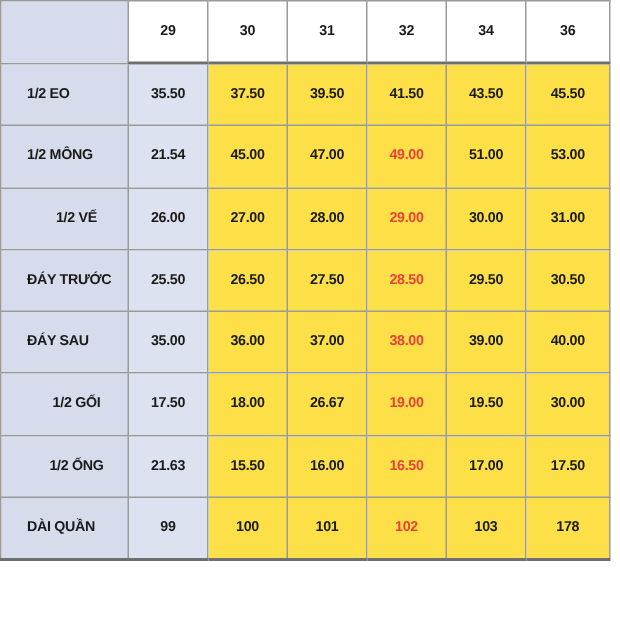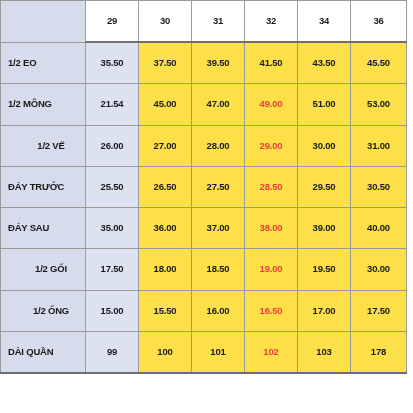--- a/index.html
+++ b/index.html
@@ -69,21 +69,21 @@
 
   
   tr.data-row td { height: 40.3px; }
 
   td.row-label {
     background: #d6dcec;
     font-size: 9.3px;
     border-left: 1px solid #b9c2da;
     border-right: 1px solid #8e9ab8;
   }
-  td.row-label.align-left  { text-align: left;   padding-left: 7px; }
+  td.row-label.align-left  { text-align: left;   padding-left: 17px; }
   td.row-label.align-center{ text-align: center; padding-left: 16px; }
 
   td.cell-first {
     background: #dde2f0;
     font-size: 10px;
     font-weight: bold;
   }
 
   td.cell-normal {
     background: #fde047;
@@ -167,28 +167,28 @@
           <td class="cell-normal">36.00</td>
           <td class="cell-normal">37.00</td>
           <td class="cell-normal highlight">38.00</td>
           <td class="cell-normal">39.00</td>
           <td class="cell-normal">40.00</td>
         </tr>
         <tr class="data-row">
           <td class="row-label align-center">1/2 GỐI</td>
           <td class="cell-first">17.50</td>
           <td class="cell-normal">18.00</td>
-          <td class="cell-normal">18.50</td>
+          <td class="cell-normal">26.67</td>
           <td class="cell-normal highlight">19.00</td>
           <td class="cell-normal">19.50</td>
           <td class="cell-normal">30.00</td>
         </tr>
         <tr class="data-row">
           <td class="row-label align-center">1/2 ỐNG</td>
-          <td class="cell-first">15.00</td>
+          <td class="cell-first">21.63</td>
           <td class="cell-normal">15.50</td>
           <td class="cell-normal">16.00</td>
           <td class="cell-normal highlight">16.50</td>
           <td class="cell-normal">17.00</td>
           <td class="cell-normal">17.50</td>
         </tr>
         <tr class="data-row">
           <td class="row-label align-left">DÀI QUẦN</td>
           <td class="cell-first">99</td>
           <td class="cell-normal">100</td>

